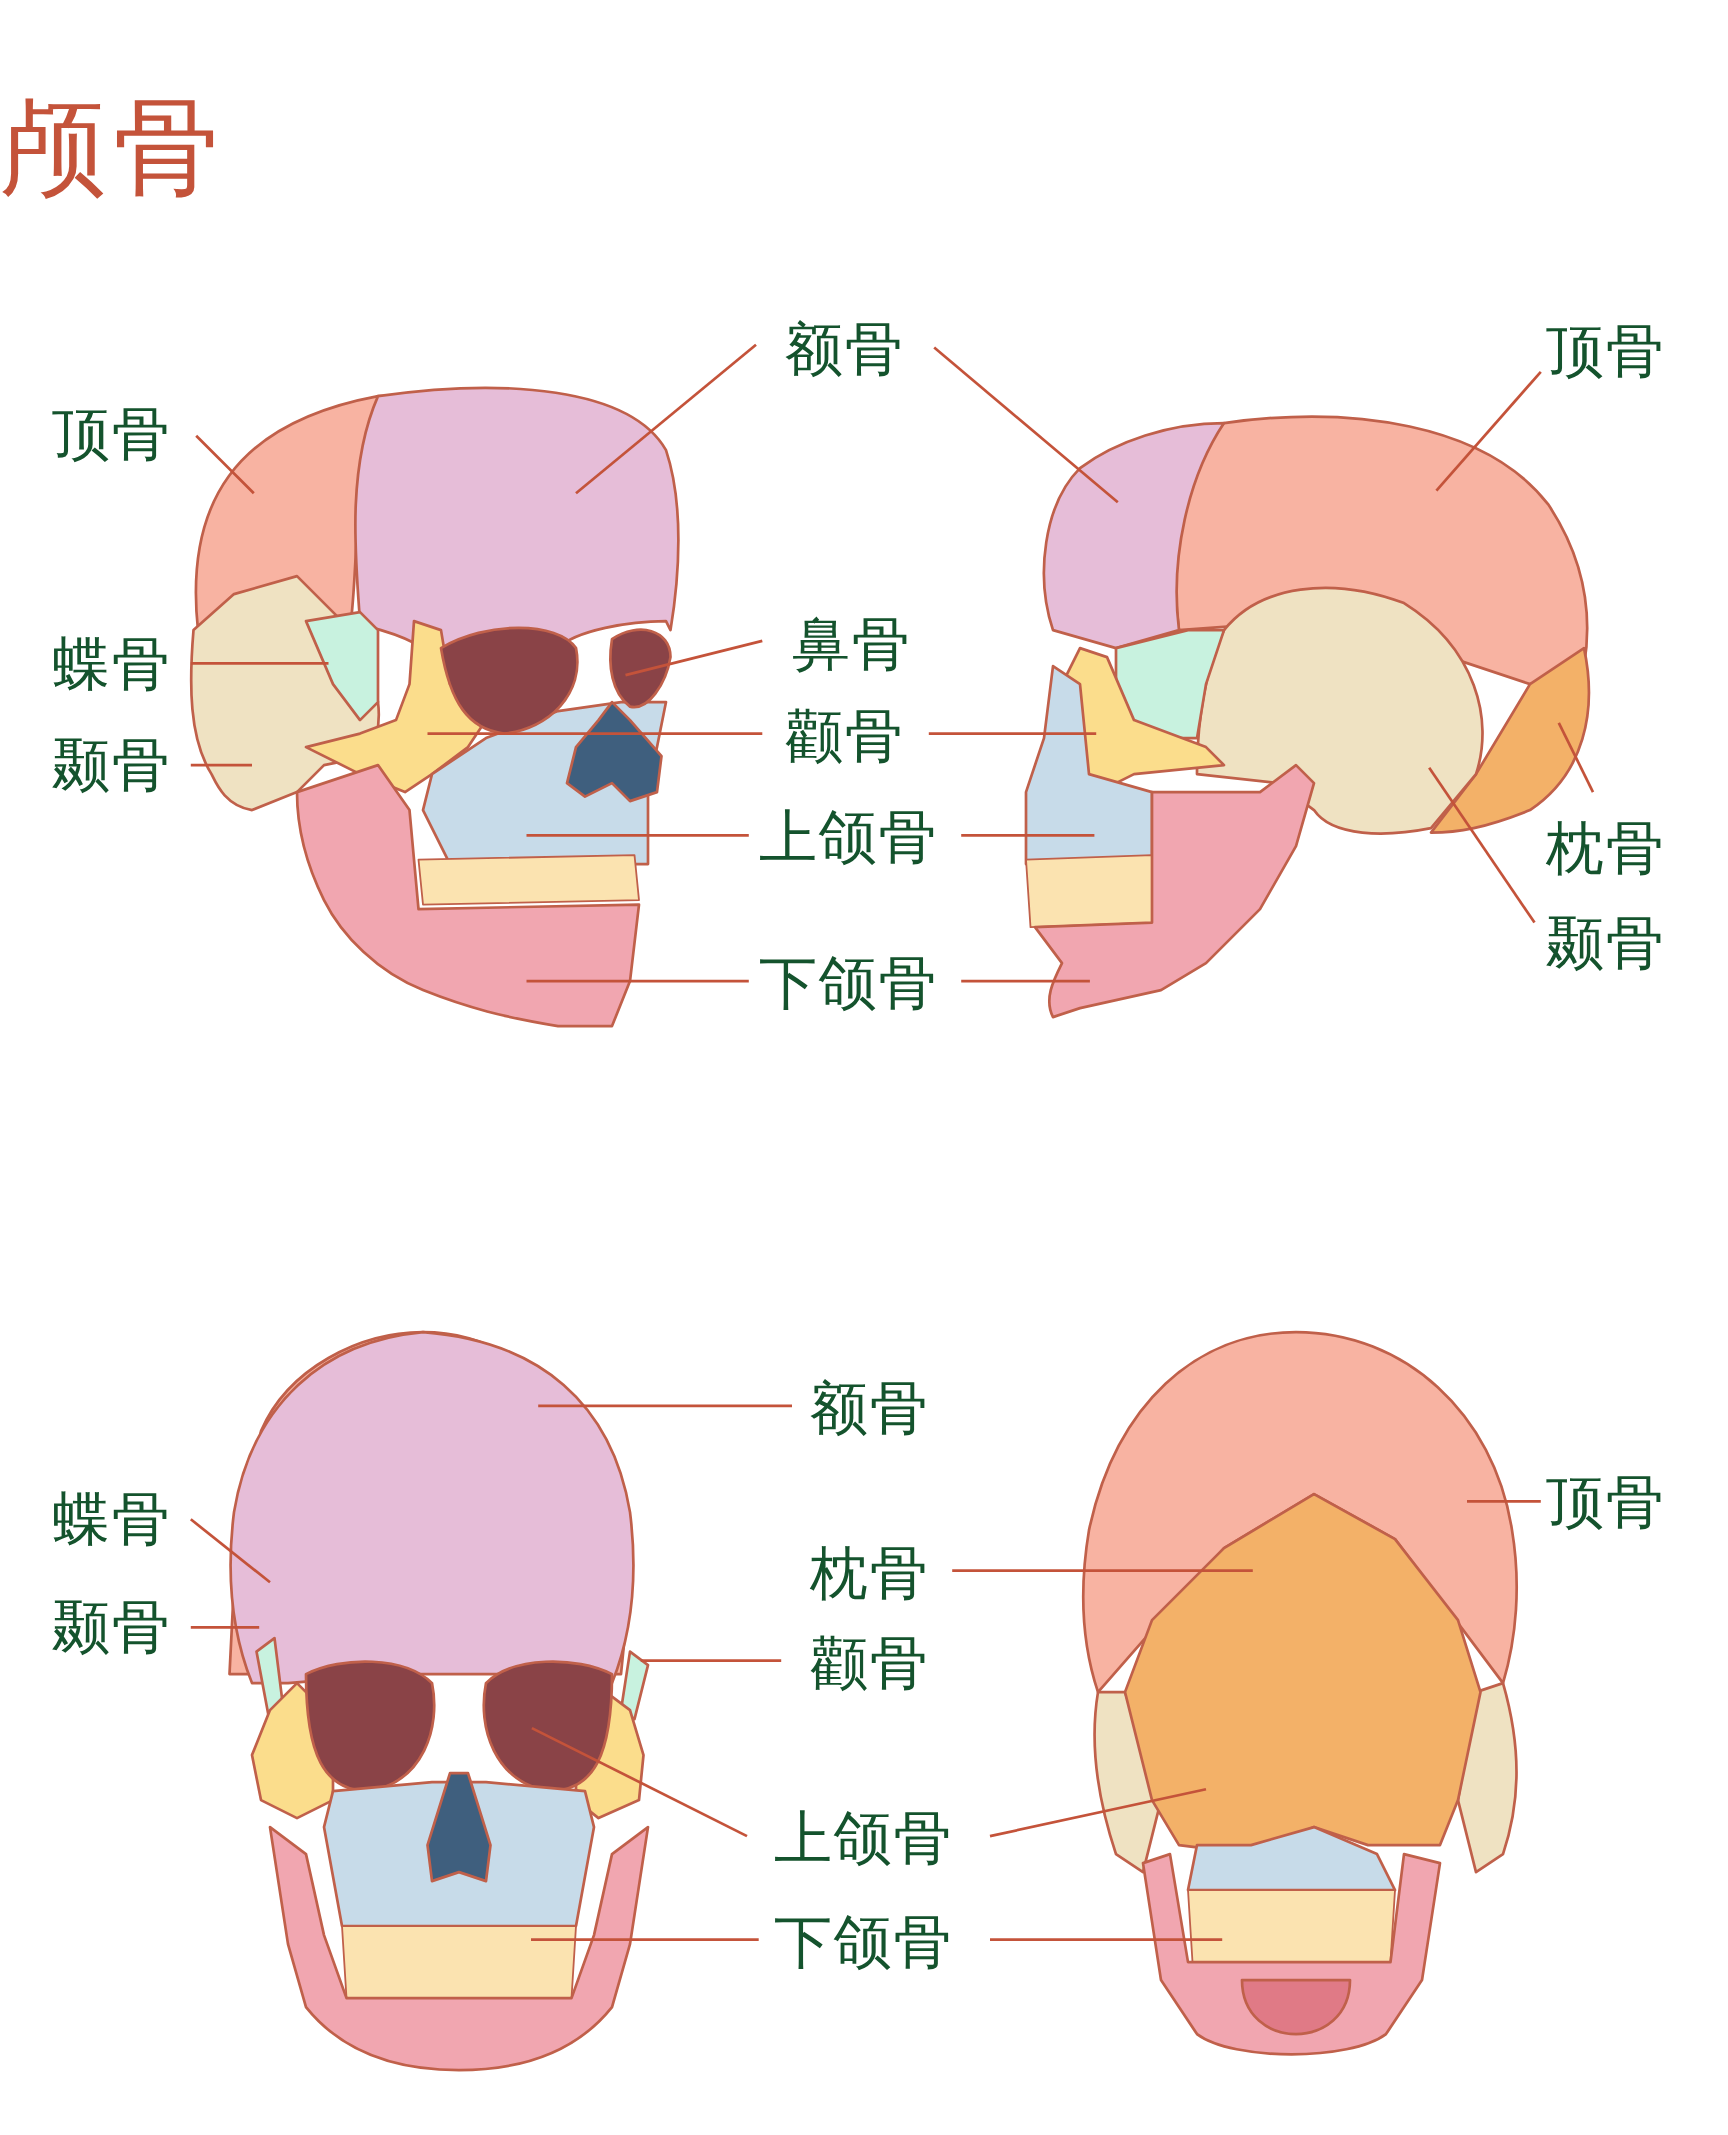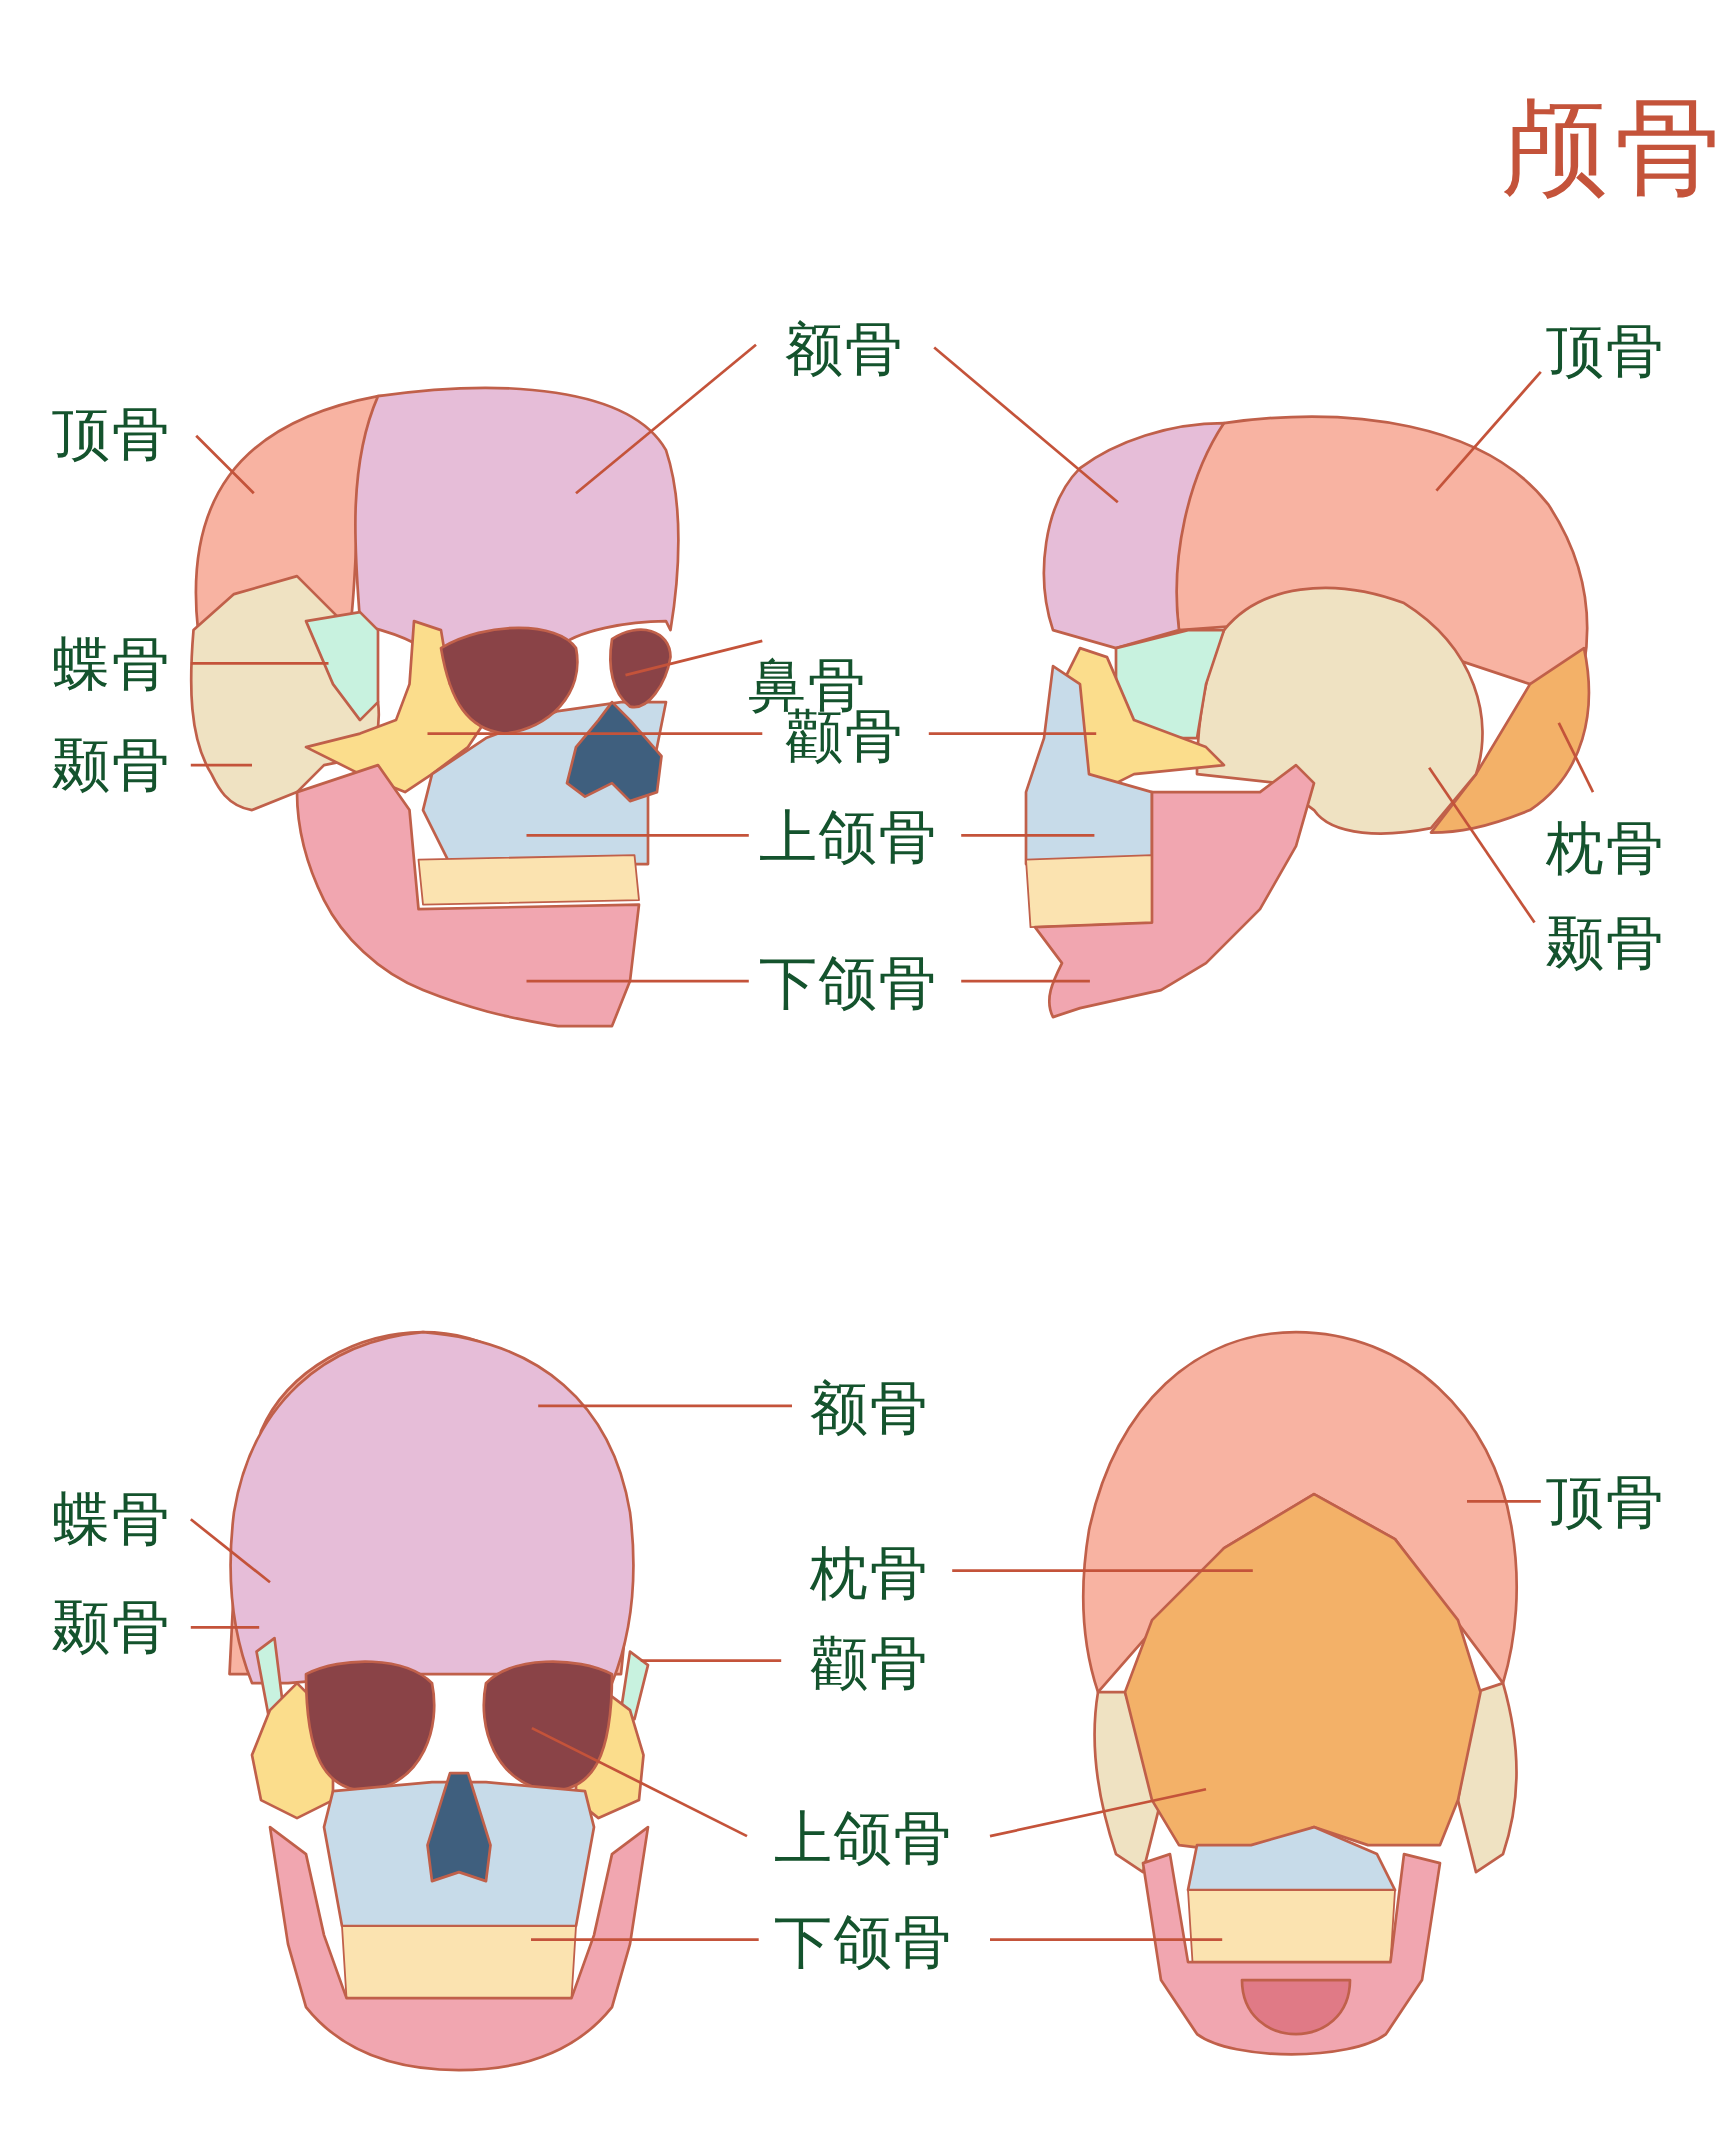--- a/index.html
+++ b/index.html
@@ -1,18 +1,18 @@
 <!DOCTYPE html>
 <html style="font-size:14.4px"><head>
 <meta charset="utf-8">
 <style>
   html, body { margin: 0; padding: 0; background: #ffffff; }
   body { width: 1728px; height: 2135px; position: relative; overflow: hidden;
          font-family: "DejaVu Sans", "Liberation Sans", sans-serif; }
-  .title { position: absolute; left: 0; width: 1728px; top: 95px; text-align: right;
+  .title { position: absolute; left: 0; width: 1728px; top: 95px; text-align: left;
            font-size: 106px; color: #c4533a; letter-spacing: 7.2px; line-height: 1; }
   .label { position: absolute; font-size: 58px; color: #14532d; line-height: 1; white-space: nowrap; letter-spacing: 1.8px; }
   svg.art { position: absolute; left: 0; top: 0; }
 </style>
 </head>
 <body>
 
 <div class="title">颅骨</div>
 
 <svg class="art" width="1728" height="2135" viewBox="0 0 1920 2372">
@@ -126,21 +126,21 @@
     <line x1="1712" y1="1668" x2="1630" y2="1668"></line>
     <line x1="1100" y1="2040" x2="1340" y2="1988"></line>
     <line x1="1100" y1="2155" x2="1358" y2="2155"></line>
   </g>
 </svg>
 
 <div class="label" style="left:52px;top:405px;">顶骨</div>
 <div class="label" style="left:52px;top:635px;">蝶骨</div>
 <div class="label" style="left:52px;top:736px;">颞骨</div>
 <div class="label" style="left:785px;top:320px;">额骨</div>
-<div class="label" style="left:748px;top:615px;margin-top:41px;">鼻骨</div>
+<div class="label" style="left:792px;top:615px;">鼻骨</div>
 <div class="label" style="left:785px;top:707px;">颧骨</div>
 <div class="label" style="left:759px;top:808px;">上颌骨</div>
 <div class="label" style="left:759px;top:954px;">下颌骨</div>
 
 <div class="label" style="left:1546px;top:322px;">顶骨</div>
 <div class="label" style="left:1546px;top:819px;">枕骨</div>
 <div class="label" style="left:1546px;top:914px;">颞骨</div>
 
 <div class="label" style="left:810px;top:1379px;">额骨</div>
 <div class="label" style="left:52px;top:1490px;">蝶骨</div>

